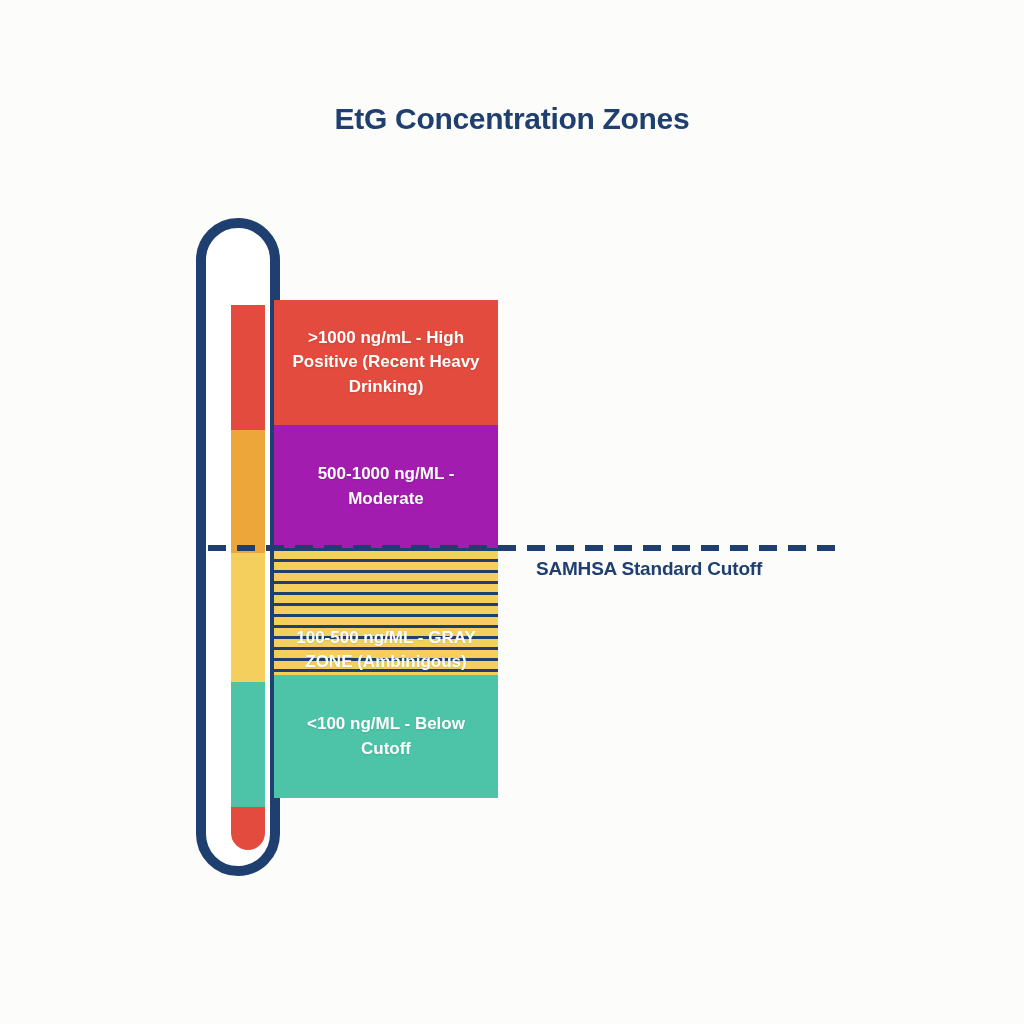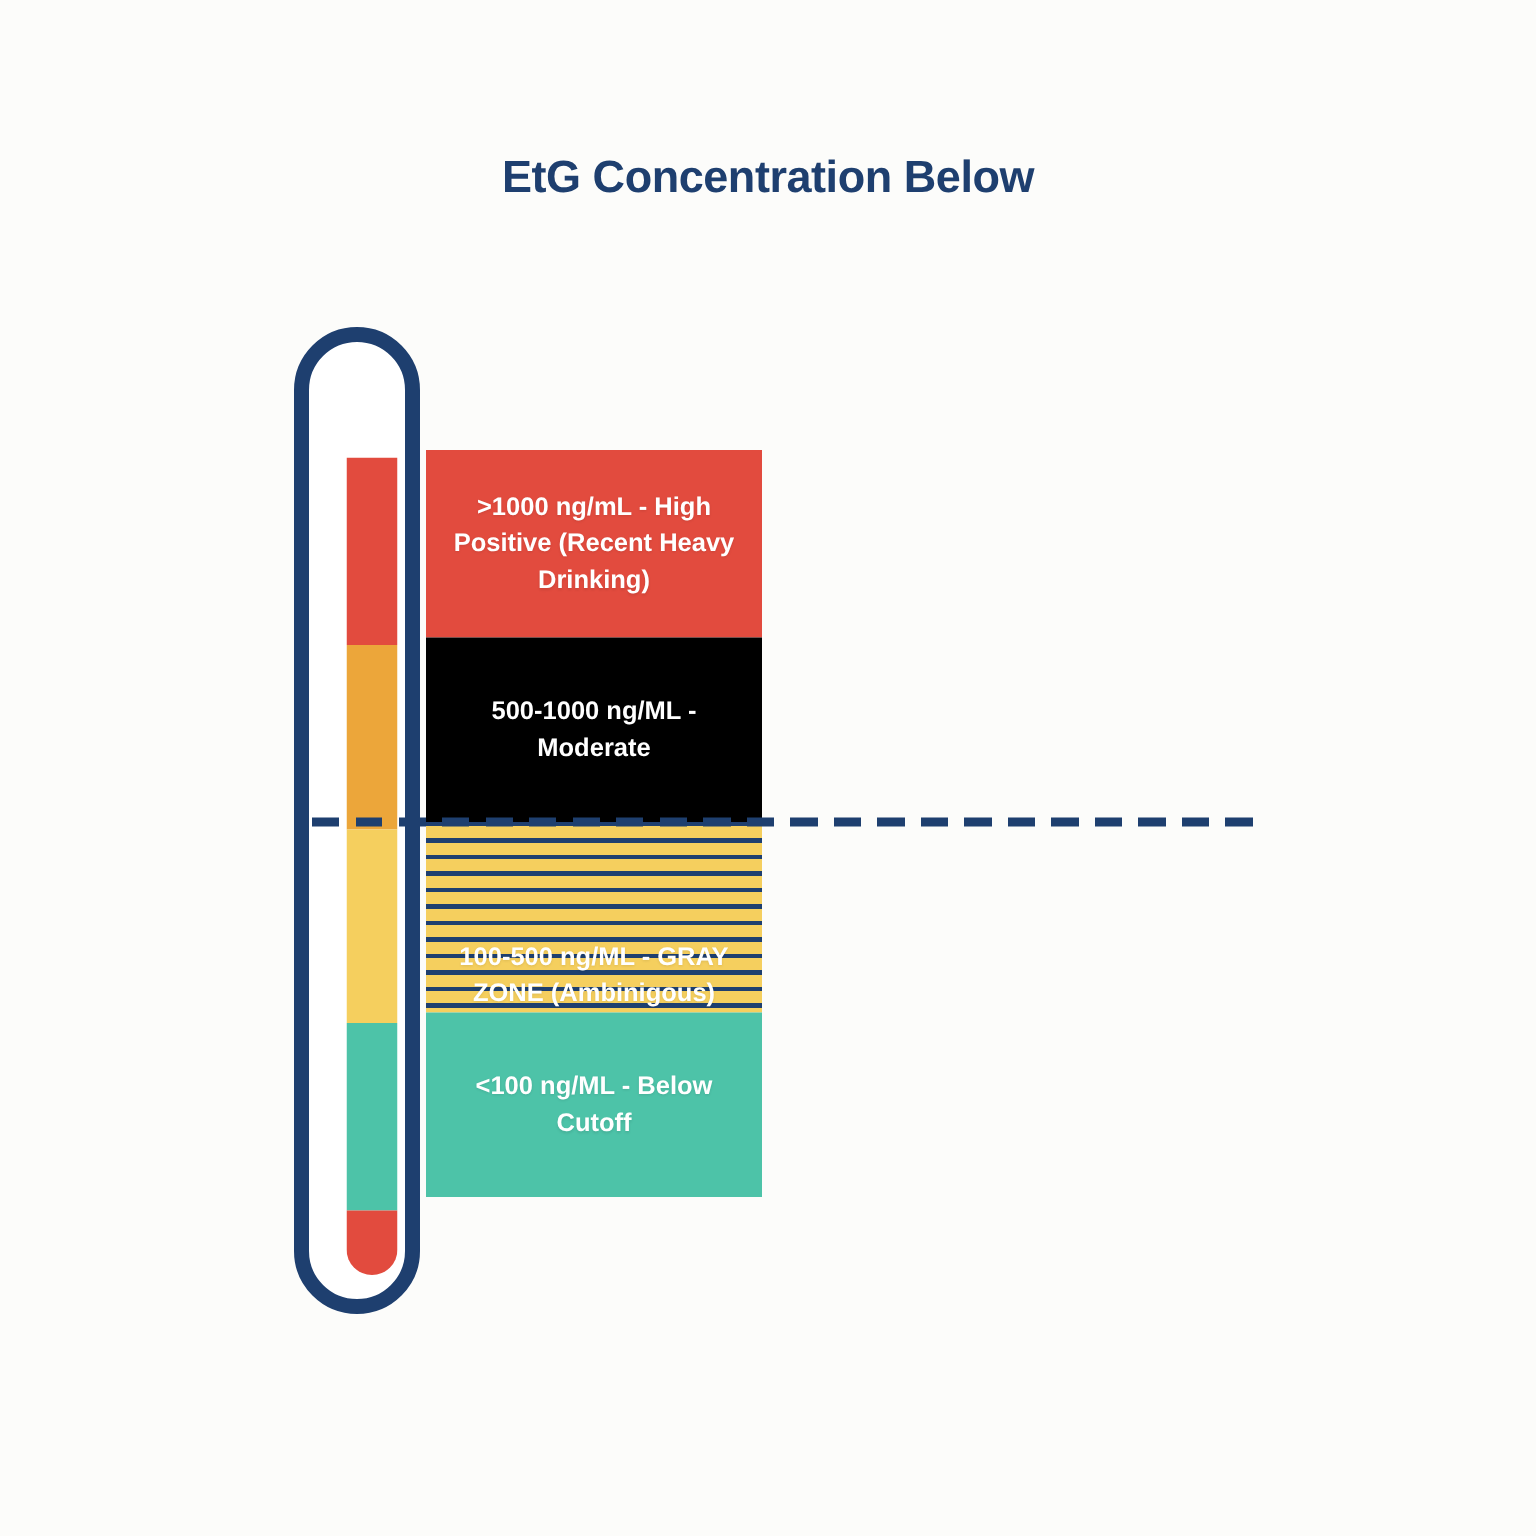--- a/index.html
+++ b/index.html
@@ -61,21 +61,21 @@
     border-bottom-right-radius: 17px;
     overflow: hidden;
   }
   .fill-seg {
     width: 100%;
   }
 
   
   #zone-bands {
     position: absolute;
-    left: 284px;
+    left: 274px;
     top: 300px;
     width: 224px;
     height: 498px;
   }
   .zone-band {
     position: relative;
     box-sizing: border-box;
     display: flex;
     align-items: center;
     justify-content: center;
@@ -132,44 +132,45 @@
     color: #1e3f6f;
     letter-spacing: -0.2px;
     z-index: 6;
   }
 </style>
 </head>
 <body style="background: rgb(252, 252, 250);">
 
 <div id="canvas">
 
-  <div id="chart-title" style="color: rgb(30, 63, 111);">EtG Concentration Below</div>
+  <div id="chart-title" style="color: rgb(30, 63, 111);">EtG Concentration Zones</div>
 
   <div id="thermometer">
     <div id="thermometer-outline" style="border-color: rgb(30, 63, 111);"></div>
     <div id="thermometer-fill">
         <div class="fill-seg" style="height: 125px; background: rgb(226, 75, 62);"></div>
         <div class="fill-seg" style="height: 123px; background: rgb(236, 166, 58);"></div>
         <div class="fill-seg" style="height: 129px; background: rgb(245, 207, 94);"></div>
         <div class="fill-seg" style="height: 125px; background: rgb(77, 195, 168);"></div>
         <div class="fill-seg" style="height: 43px; background: rgb(226, 75, 62);"></div>
       </div>
   </div>
 
   <div id="zone-bands">
       <div class="zone-band" style="height: 125px; background: rgb(226, 75, 62);">
         <div class="zone-label">&gt;1000 ng/mL - High Positive (Recent Heavy Drinking)</div>
       </div>
-      <div class="zone-band" style="height: 123px; background: #000000;">
+      <div class="zone-band" style="height: 123px; background: #a21caf;">
         <div class="zone-label">500-1000 ng/ML - Moderate</div>
       </div>
       <div class="zone-band" style="height: 127px; background: rgb(245, 207, 94); align-items: flex-end;">
         <div class="stripes"></div>
         <div class="zone-label">100-500 ng/ML - GRAY ZONE (Ambinigous)</div>
       </div>
       <div class="zone-band" style="height: 123px; background: rgb(77, 195, 168); align-items: center;">
         <div class="zone-label">&lt;100 ng/ML - Below Cutoff</div>
       </div>
     </div>
 
   <div id="cutoff-line"></div>
+  <div id="cutoff-label" style="color: rgb(30, 63, 111);">SAMHSA Standard Cutoff</div>
 
 </div>
 
 </body></html>

